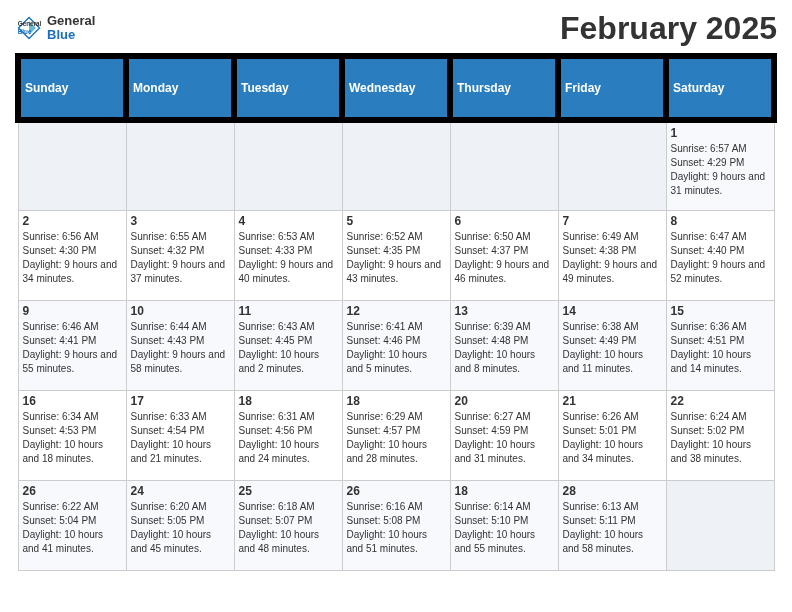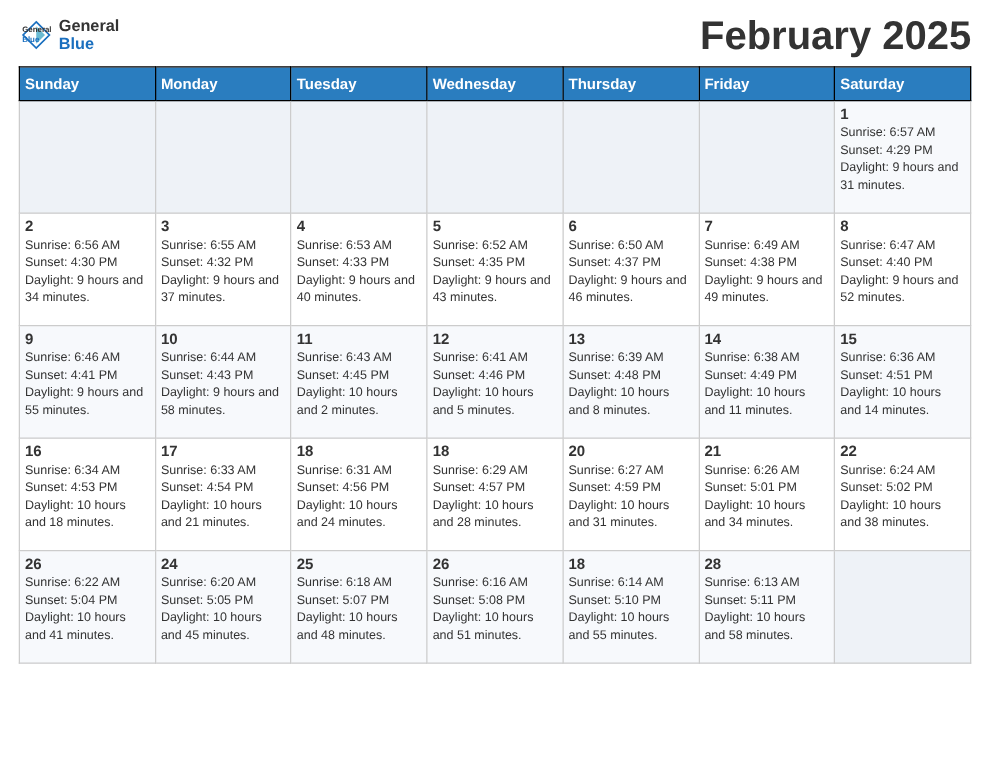--- a/index.html
+++ b/index.html
@@ -50,23 +50,23 @@
     .calendar {
       width: 100%;
       border-collapse: collapse;
       table-layout: fixed;
     }
     .calendar thead th {
       background: #2a7dbf;
       color: #fff;
       font-size: 12px;
       font-weight: bold;
-      padding: 6px 4px;
+      padding: 22px 4px;
       text-align: left;
-      border: 1px solid #000000;
+      border: 6px solid #000000;
     }
     .calendar tbody td {
       vertical-align: top;
       border: 1px solid #ccc;
       padding: 3px 4px;
       height: 90px;
       font-size: 9.5px;
       color: #333;
       background: #fff;
     }

